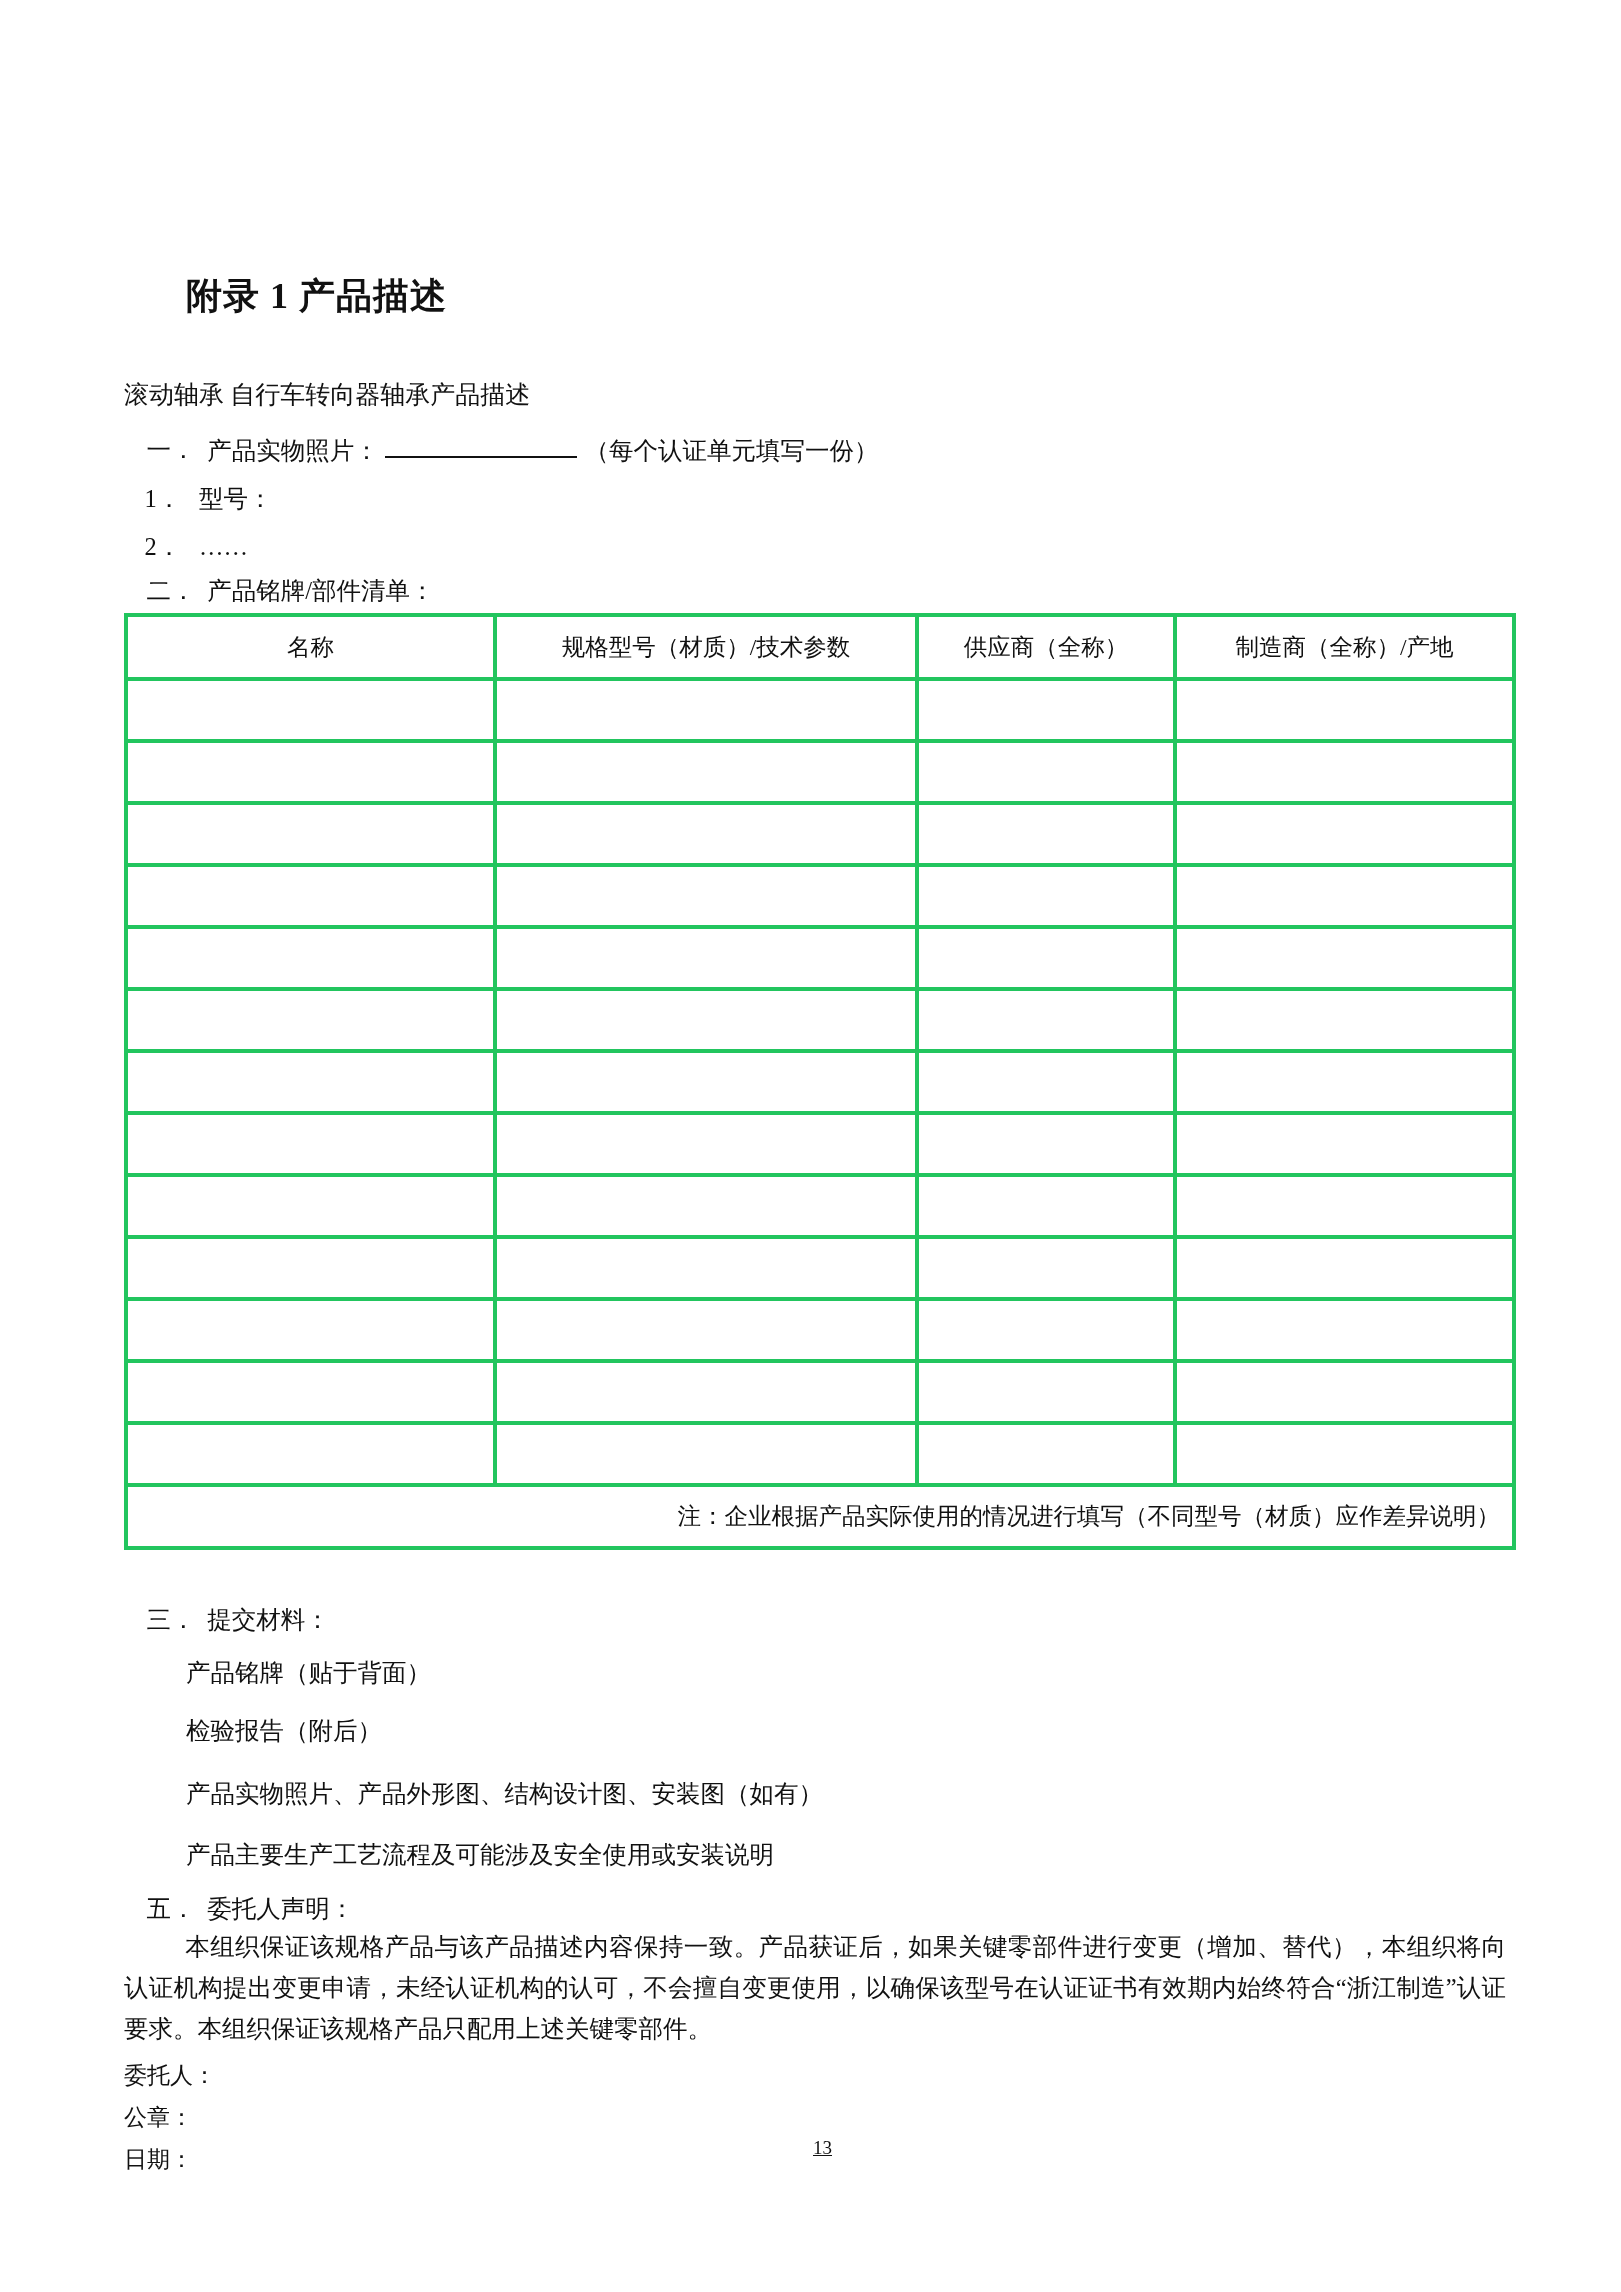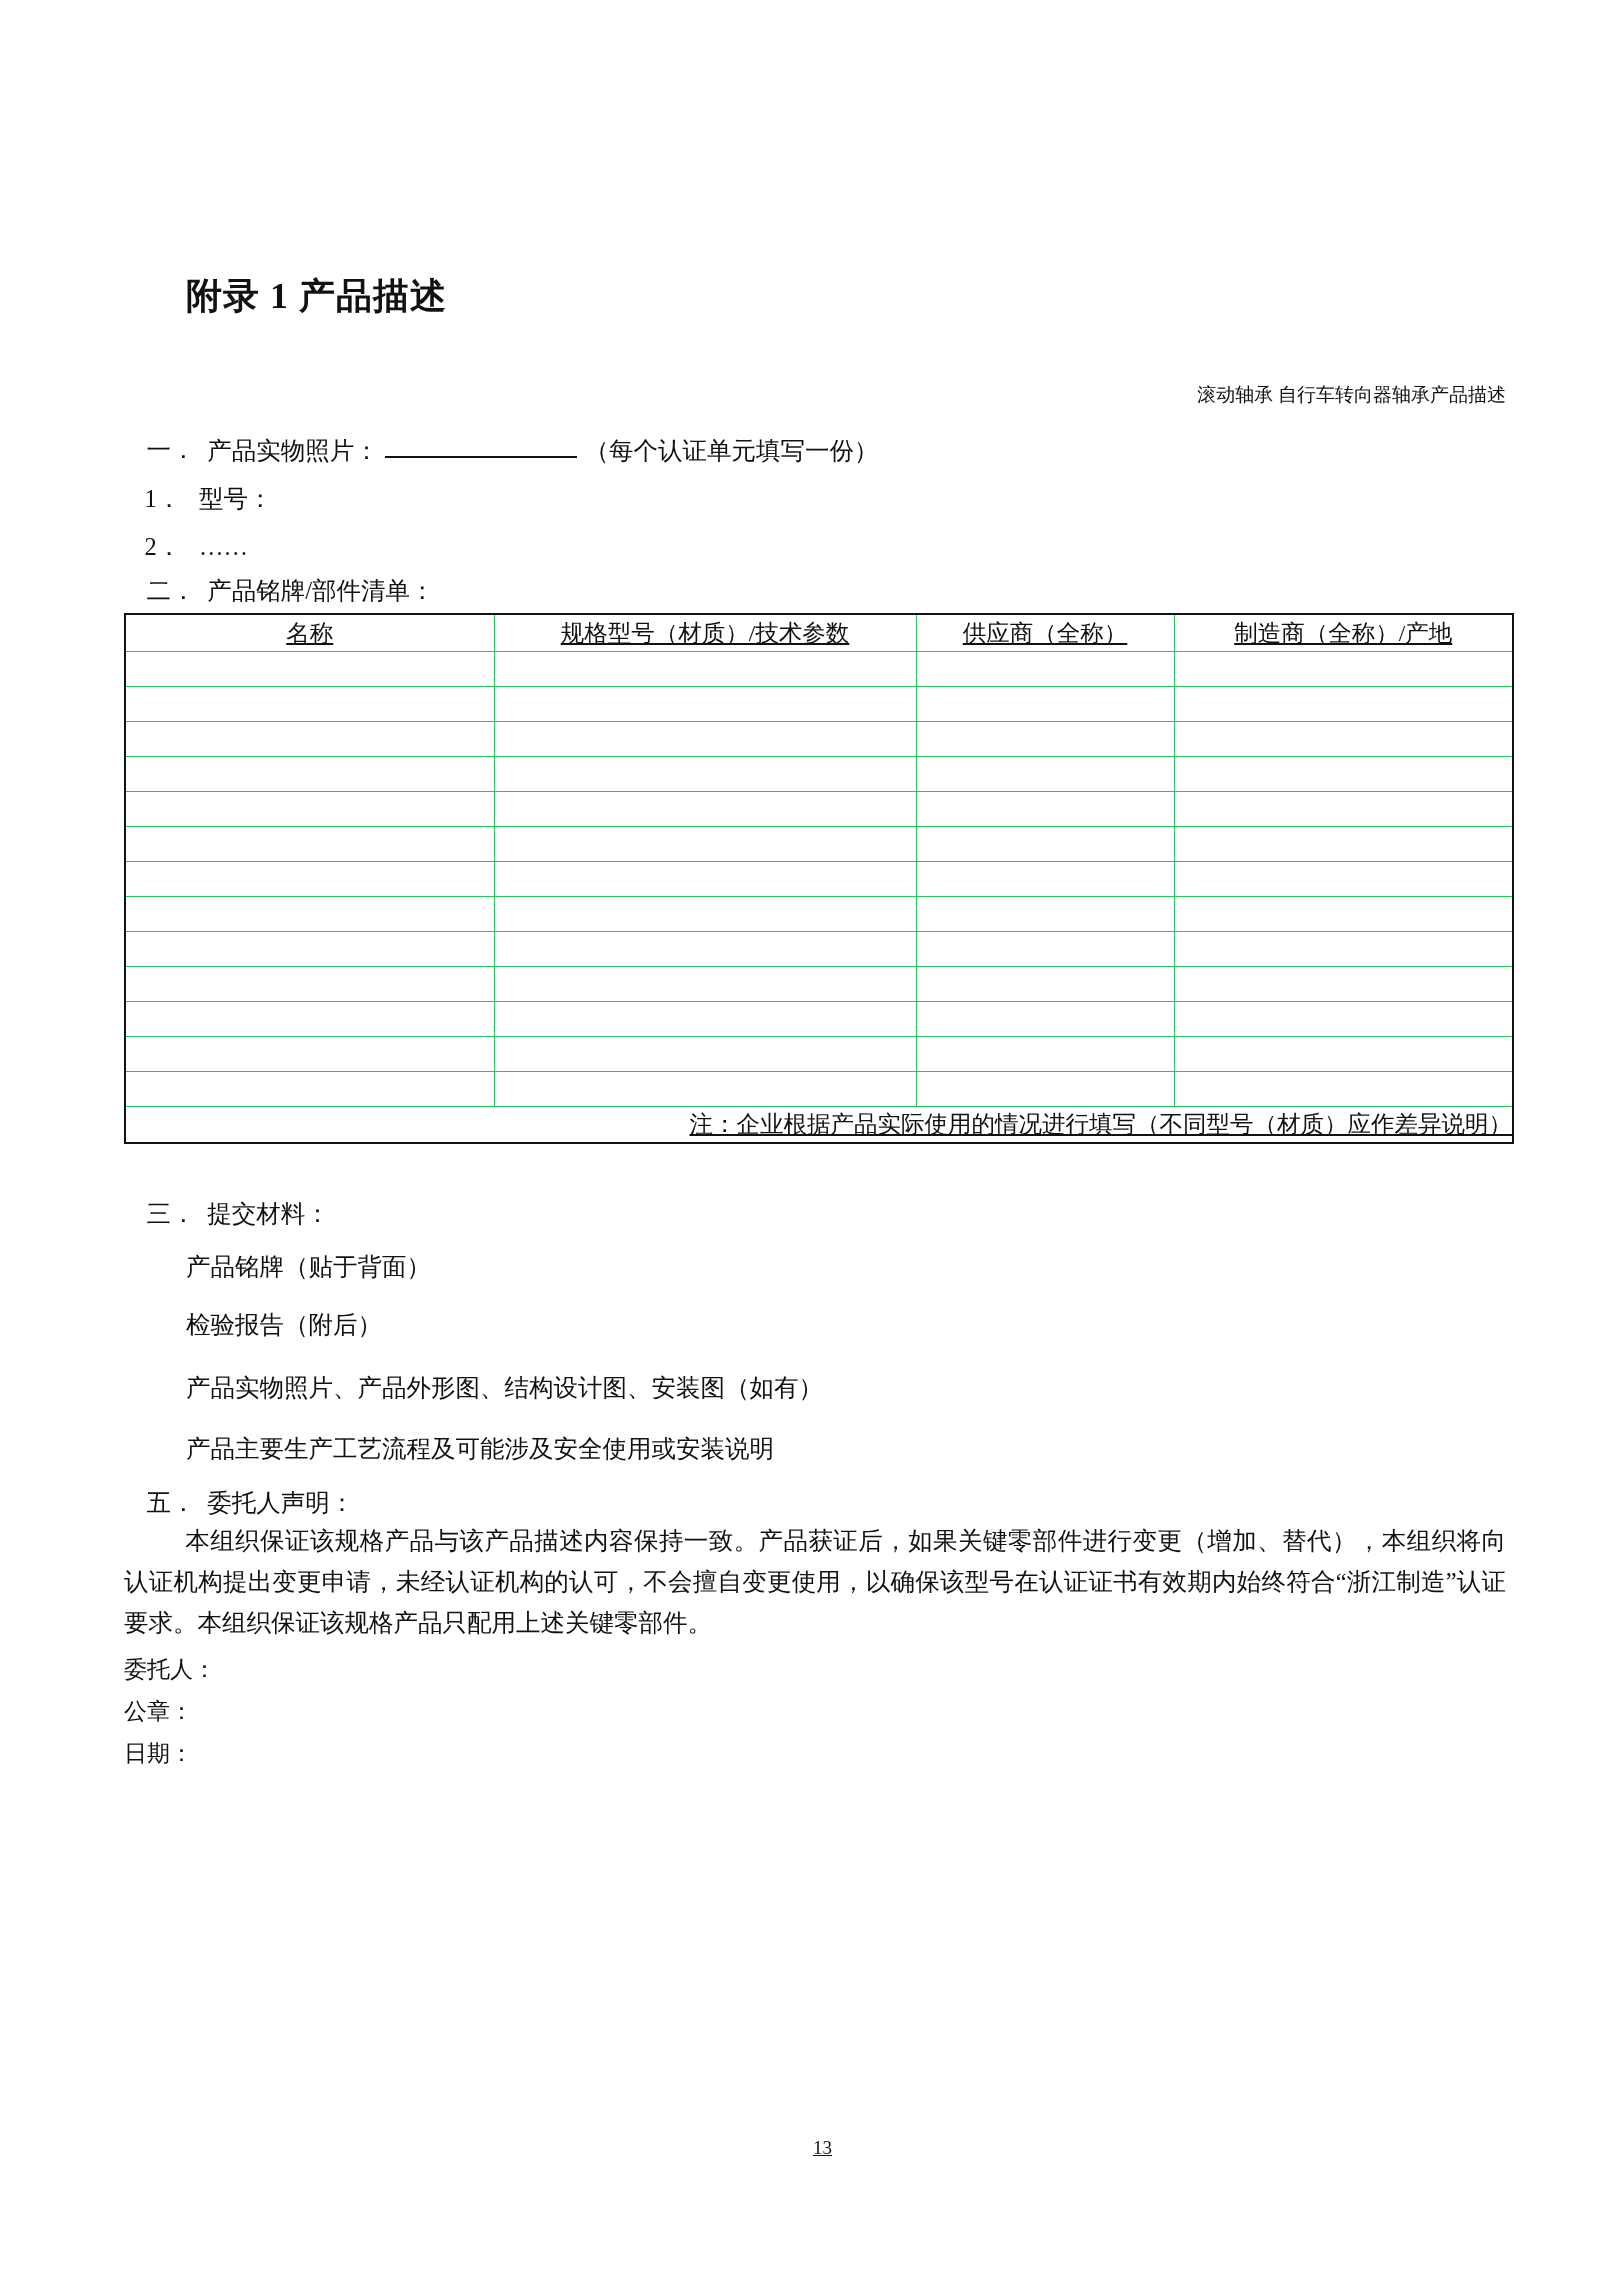--- a/index.html
+++ b/index.html
@@ -19,22 +19,22 @@
   }
   .doc-title {
     margin: 0 0 0 62px;
     font-size: 36px;
     font-weight: bold;
     line-height: 39px;
     letter-spacing: 1px;
   }
   .subtitle {
     margin-top: 64px;
-    text-align: right;
-    font-size: 19px;
+    text-align: left;
+    font-size: 25px;
     line-height: 29px;
   }
   .line {
     font-size: 24.5px;
     line-height: 29px;
     white-space: nowrap;
   }
   .l-unit   { margin-top: 22.5px; padding-left: 22.5px; }
   .l-num    { margin-top: 19.6px; padding-left: 20.6px; }
   .l-sec    { margin-top: 14.7px; padding-left: 22.5px; }
@@ -50,25 +50,24 @@
   }
   table.materials {
     margin-top: 7.8px;
     width: 1388px;
     border-collapse: collapse;
     table-layout: fixed;
     border: 2px solid #111;
   }
   table.materials th,
   table.materials td {
-    border: 1px solid #22c55e;
+    border: 4px solid #22c55e;
     font-size: 23.5px;
     font-weight: normal;
-    padding: 0;
-    text-decoration: underline;
+    padding: 12px;
   }
   table.materials th { height: 36px; text-align: center; }
   table.materials td.empty { height: 34px; }
   col.c1 { width: 369px; }
   col.c2 { width: 422px; }
   col.c3 { width: 258px; }
   col.c4 { width: 339px; }
   td.note-cell {
     height: 35px;
     text-align: right;

